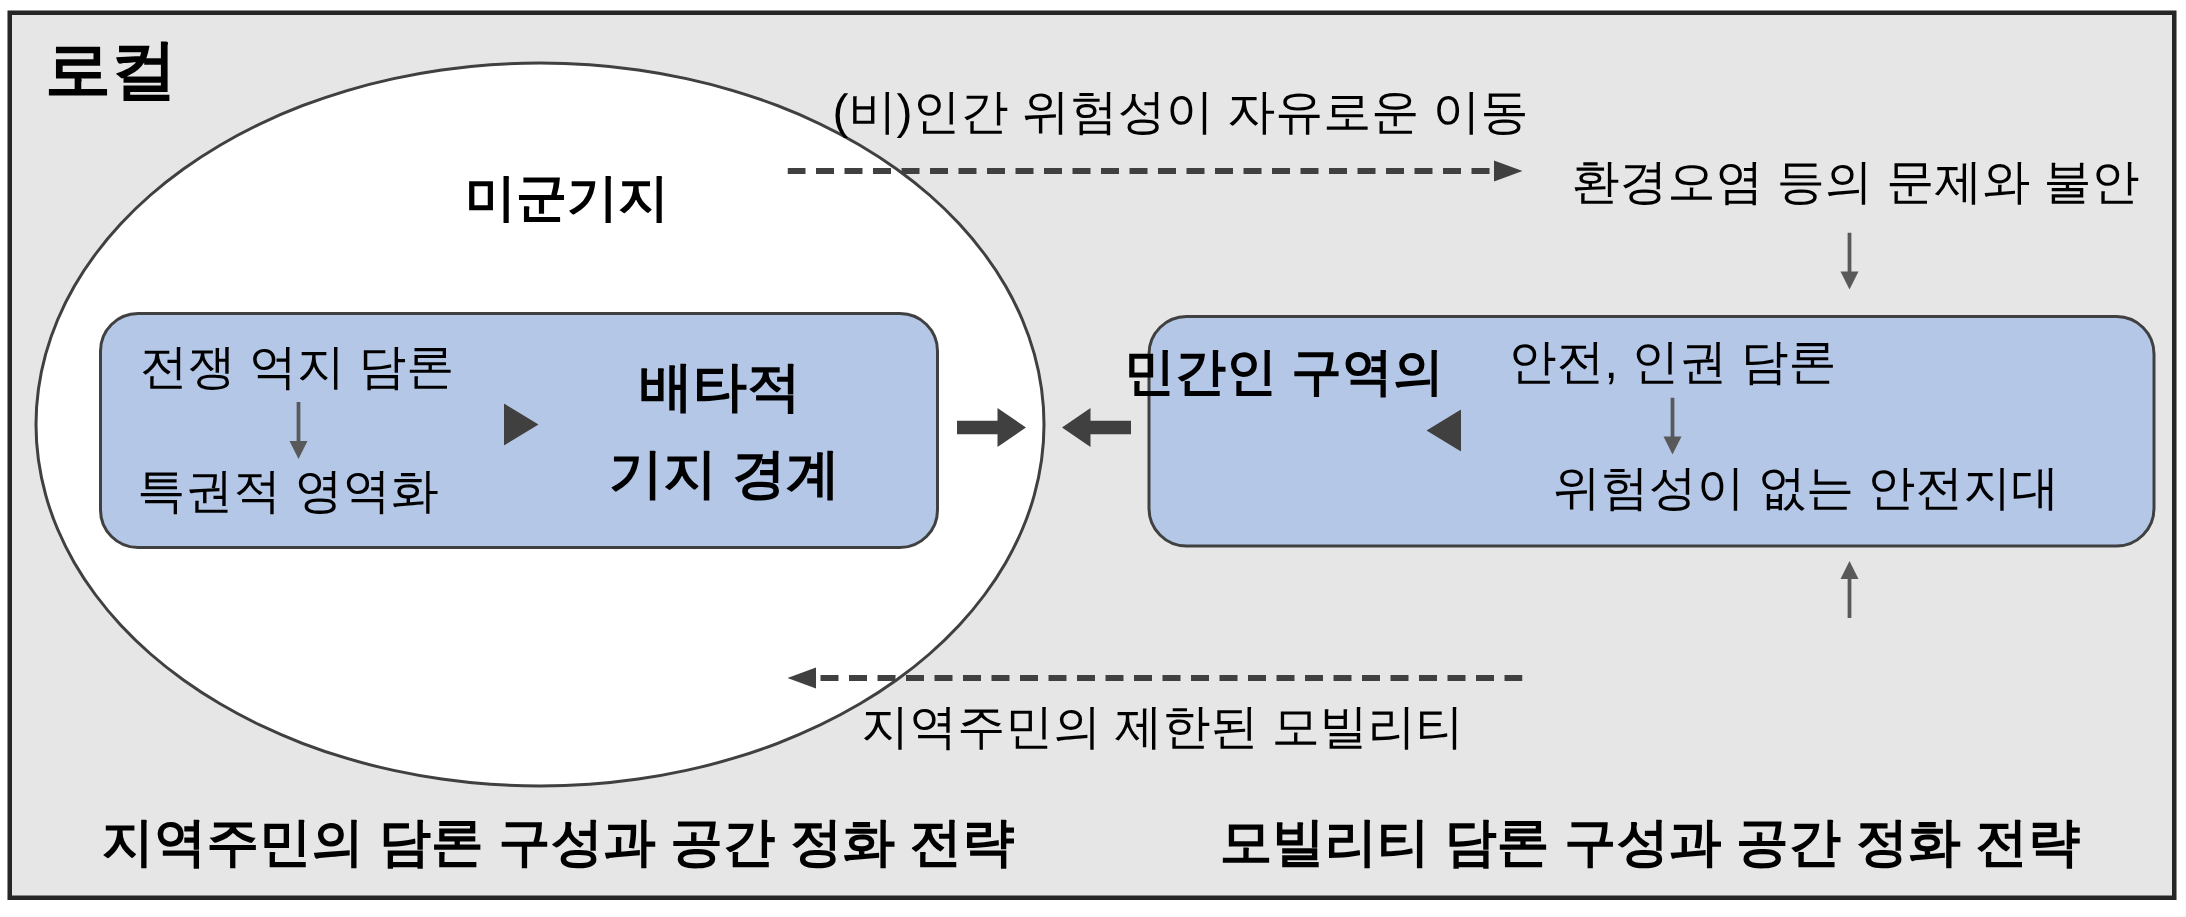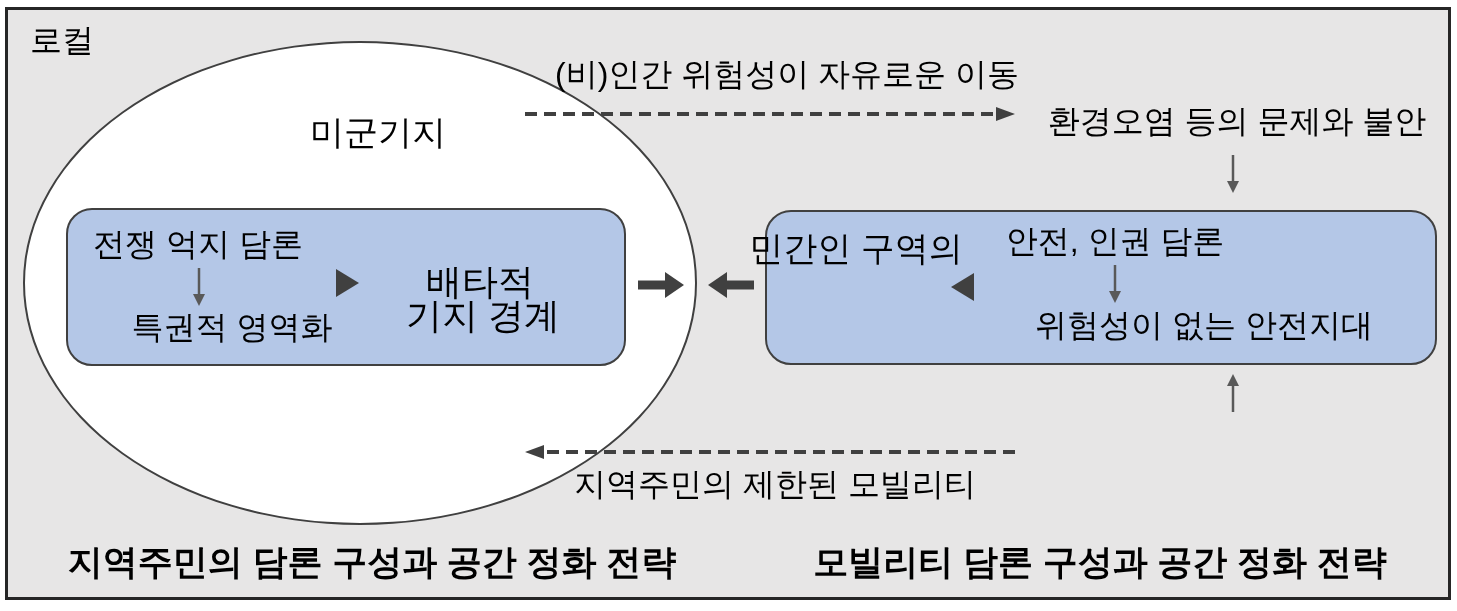--- a/index.html
+++ b/index.html
@@ -15,22 +15,22 @@
     color:var(--text);
   }
   .frame{
     position:absolute;left:5px;top:7px;width:1440px;height:587px;
     border:3px solid var(--frame_border);
     background:var(--frame_bg);
   }
   .abs{position:absolute;}
   .t{position:absolute;white-space:nowrap;transform:translateX(-50%);
      font-size:32px;line-height:1.15;color:var(--text);}
-  .b{font-weight:normal;text-align:center;}
-  .local{transform:none;font-size:32px;font-weight:normal;}
+  .b{font-weight:bold;text-align:center;}
+  .local{transform:none;font-size:44px;font-weight:bold;}
   .cap{font-size:35px;font-weight:bold;}
   .ellipse{
     position:absolute;border-radius:50%;
     background:var(--ellipse_fill);
     border:2.5px solid var(--shape_border);
     box-sizing:border-box;
   }
   .bluebox{
     position:absolute;border-radius:26px;
     background:var(--box_fill);
@@ -53,27 +53,27 @@
     <div class="t b" style="left:370px;top:103px;font-size:34px;">미군기지</div>
 
     <div class="bluebox" style="left:58px;top:198px;width:560px;height:158px;"></div>
     <div class="t" style="left:190px;top:216px;">전쟁 억지 담론</div>
     <span class="abs arrow-thin" style="left:183px;top:258px;">
       <svg width="16" height="38" viewBox="0 0 16 38">
         <line x1="8" y1="0" x2="8" y2="27" stroke="currentColor" stroke-width="2.5"></line>
         <polygon points="2,26 14,26 8,38" fill="currentColor"></polygon>
       </svg>
     </span>
-    <div class="t" style="left:184px;top:299px;margin-left:40px;">특권적 영역화</div>
+    <div class="t" style="left:184px;top:299px;">특권적 영역화</div>
     <span class="abs arrow-dark" style="left:328px;top:259px;">
       <svg width="23" height="28" viewBox="0 0 23 28">
         <polygon points="0,0 23,14 0,28" fill="currentColor"></polygon>
       </svg>
     </span>
-    <div class="t b" style="left:472px;top:227px;font-size:36px;margin-top:24px;">배타적</div>
+    <div class="t b" style="left:472px;top:227px;font-size:36px;">배타적</div>
     <div class="t b" style="left:475px;top:285px;font-size:36px;">기지 경계</div>
 
     <span class="abs arrow-dark" style="left:630px;top:262px;">
       <svg width="46" height="26" viewBox="0 0 46 26">
         <line x1="0" y1="13" x2="29" y2="13" stroke="currentColor" stroke-width="9"></line>
         <polygon points="27,0 46,13 27,26" fill="currentColor"></polygon>
       </svg>
     </span>
     <span class="abs arrow-dark" style="left:700px;top:262px;">
       <svg width="46" height="26" viewBox="0 0 46 26">

